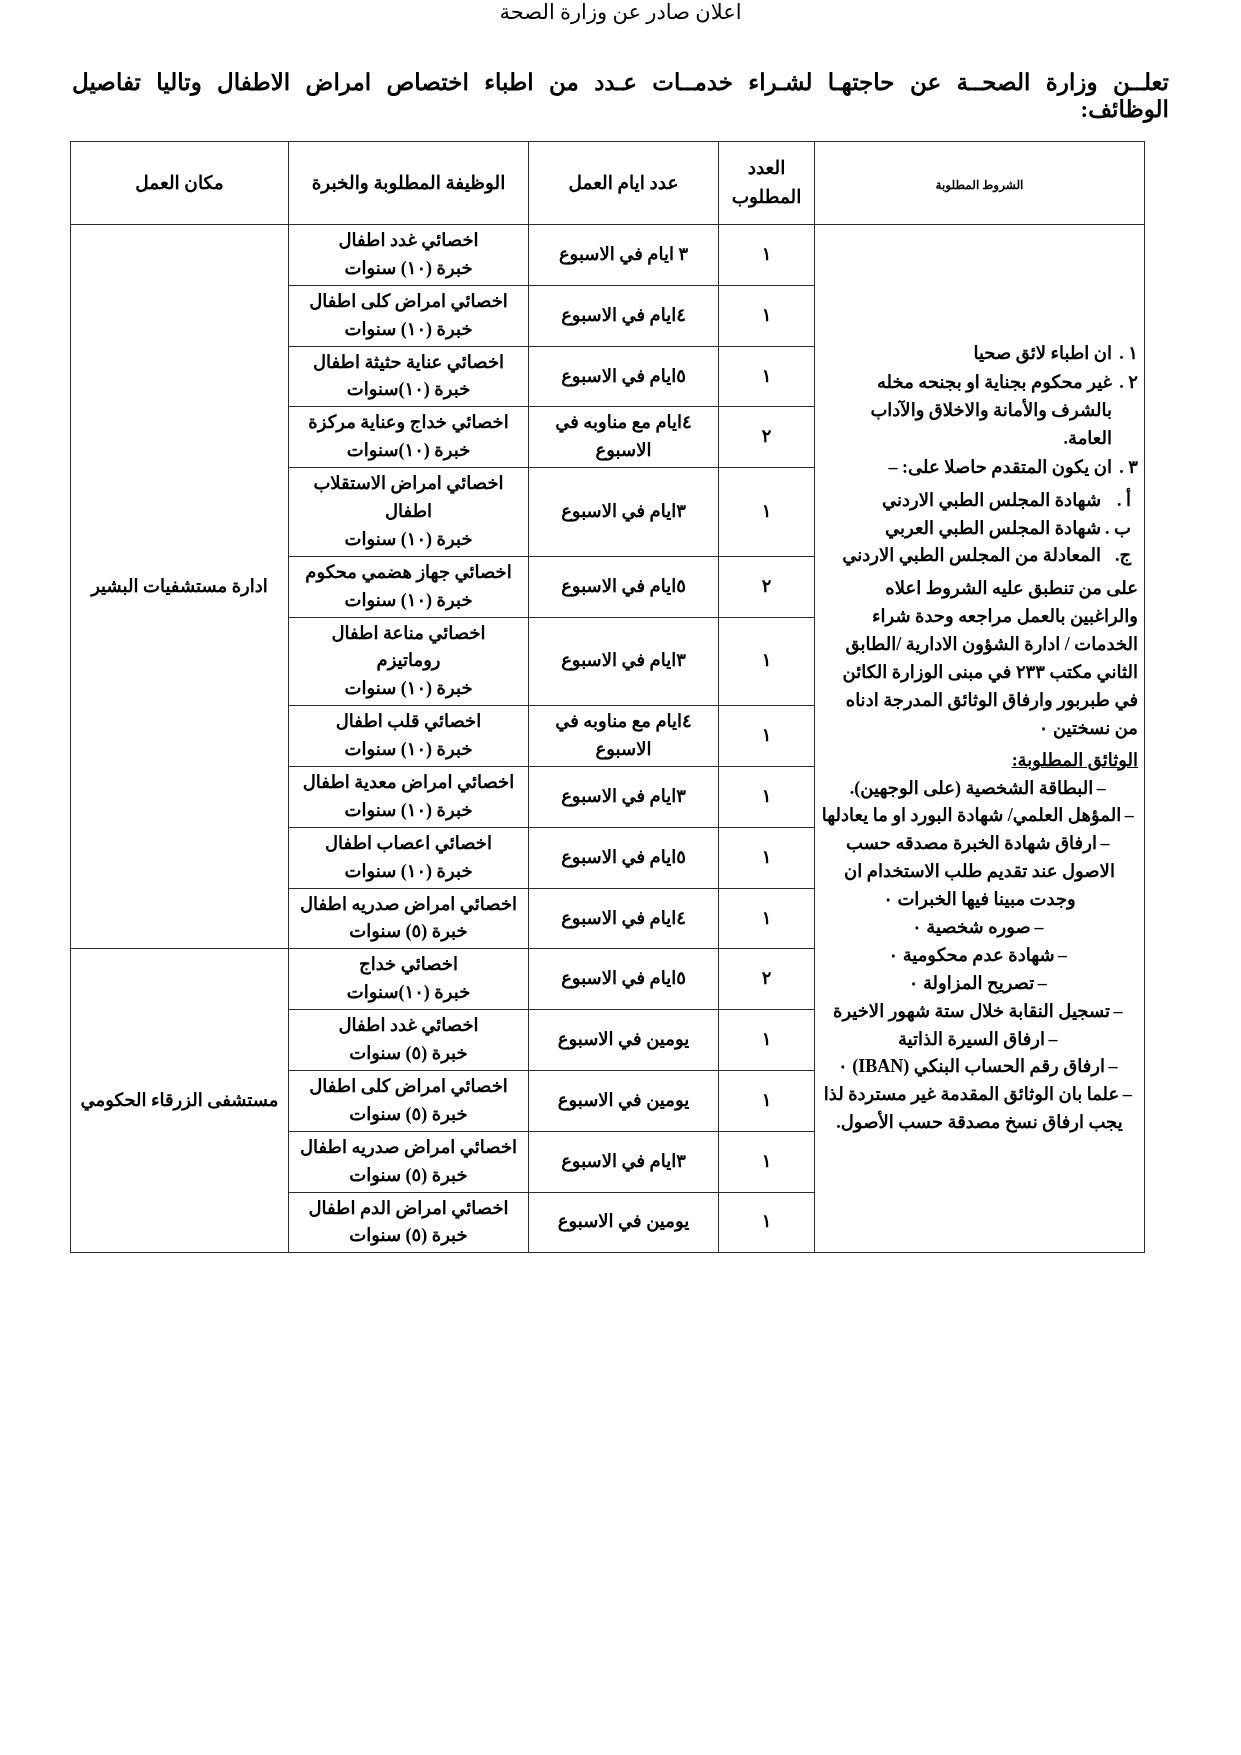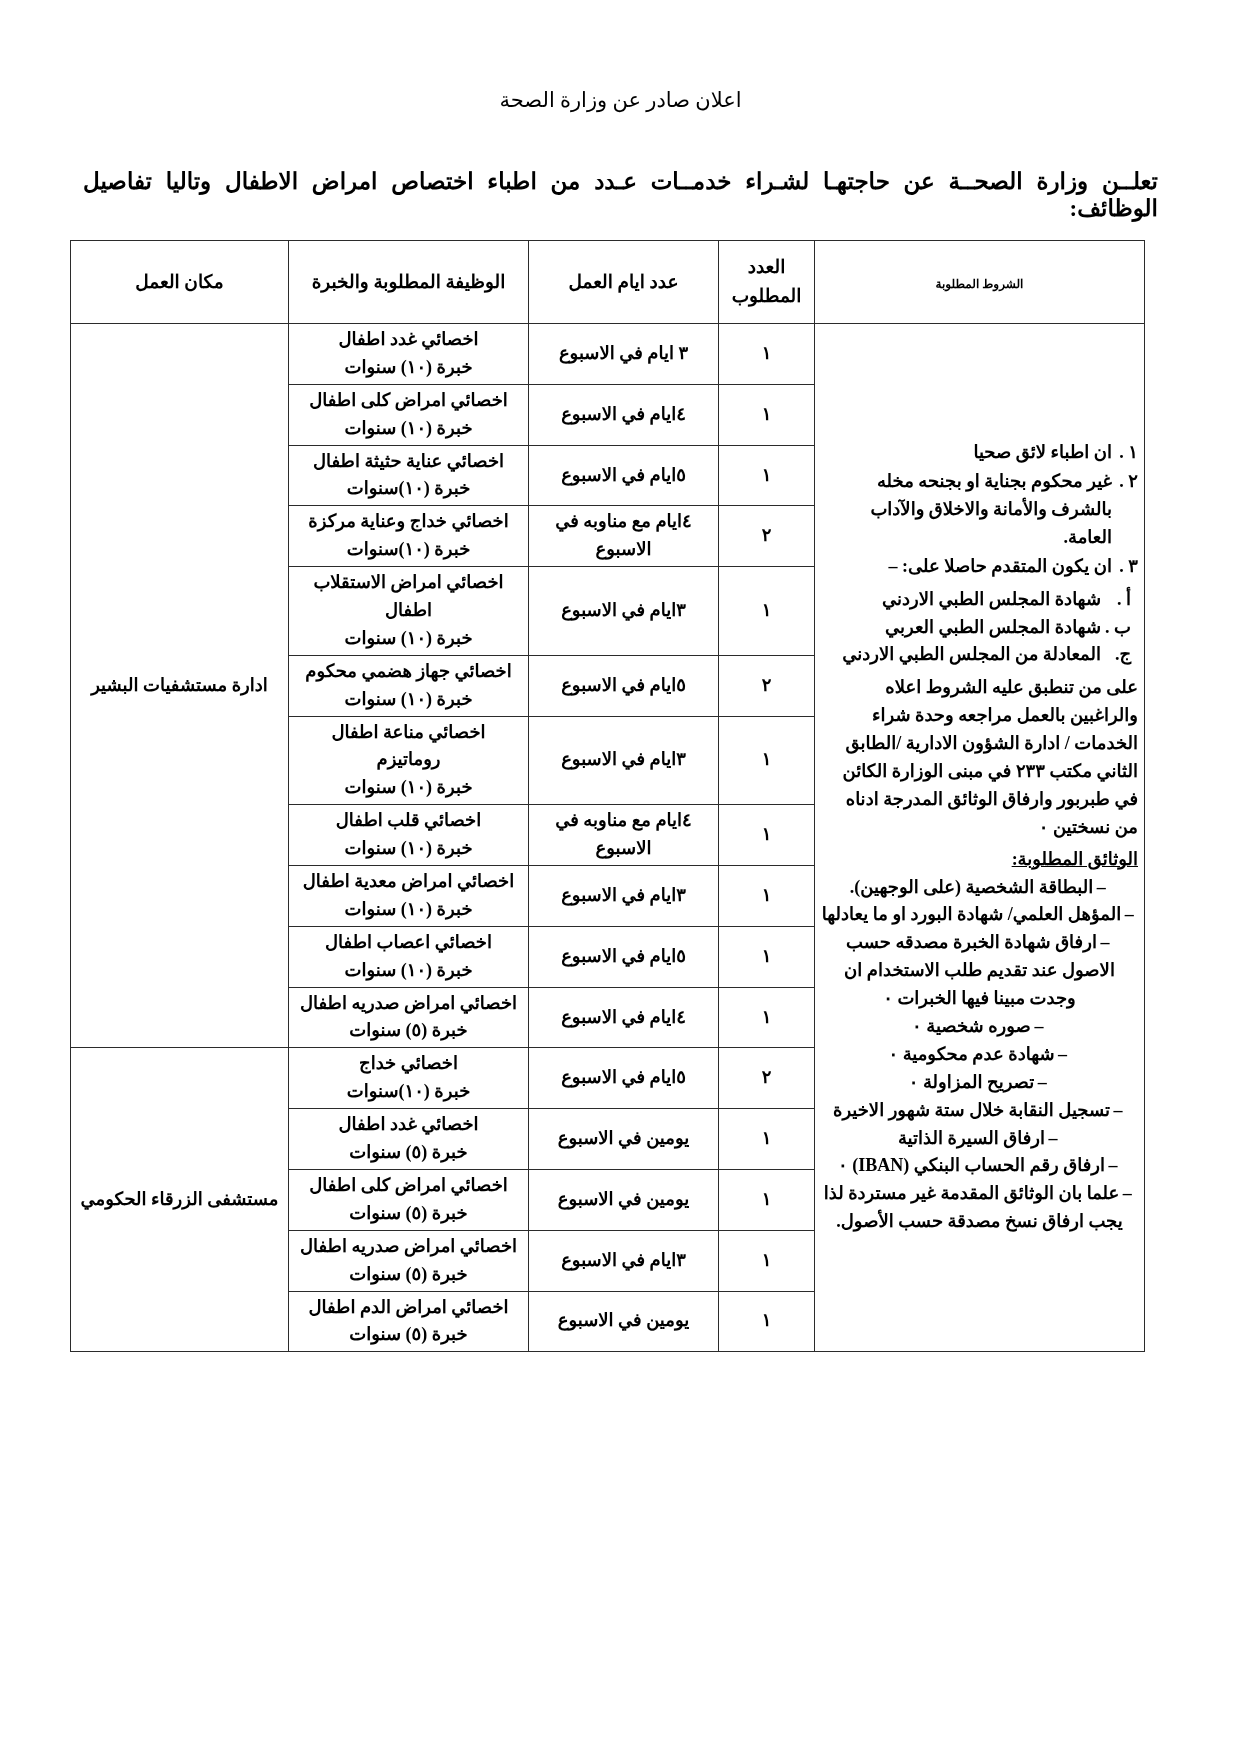--- a/index.html
+++ b/index.html
@@ -19,28 +19,27 @@
     width: 1241px;
     height: 1755px;
     box-sizing: border-box;
     padding: 0;
   }
   .doc-title {
     text-align: center;
     font-size: 21px;
     font-weight: normal;
     margin: 0;
-    padding-top: 88px;
     letter-spacing: 0.2px;
   }
   .intro {
     font-size: 23px;
     font-weight: bold;
     text-align: justify;
-    margin: 11px;
+    margin: 0;
     padding: 44px 72px 0 72px;
     letter-spacing: 0.1px;
     word-spacing: 3px;
   }
   table.jobs {
     border-collapse: collapse;
     margin: 18px 0 0 0;
     width: 1074px;
     margin-right: 96px;
     table-layout: fixed;

